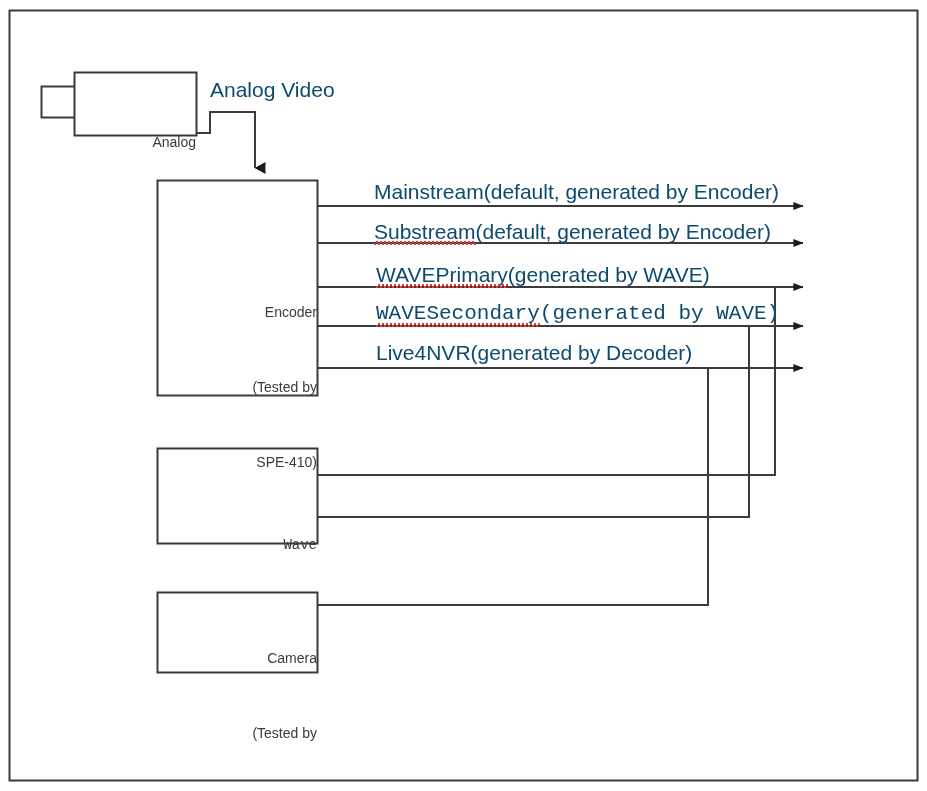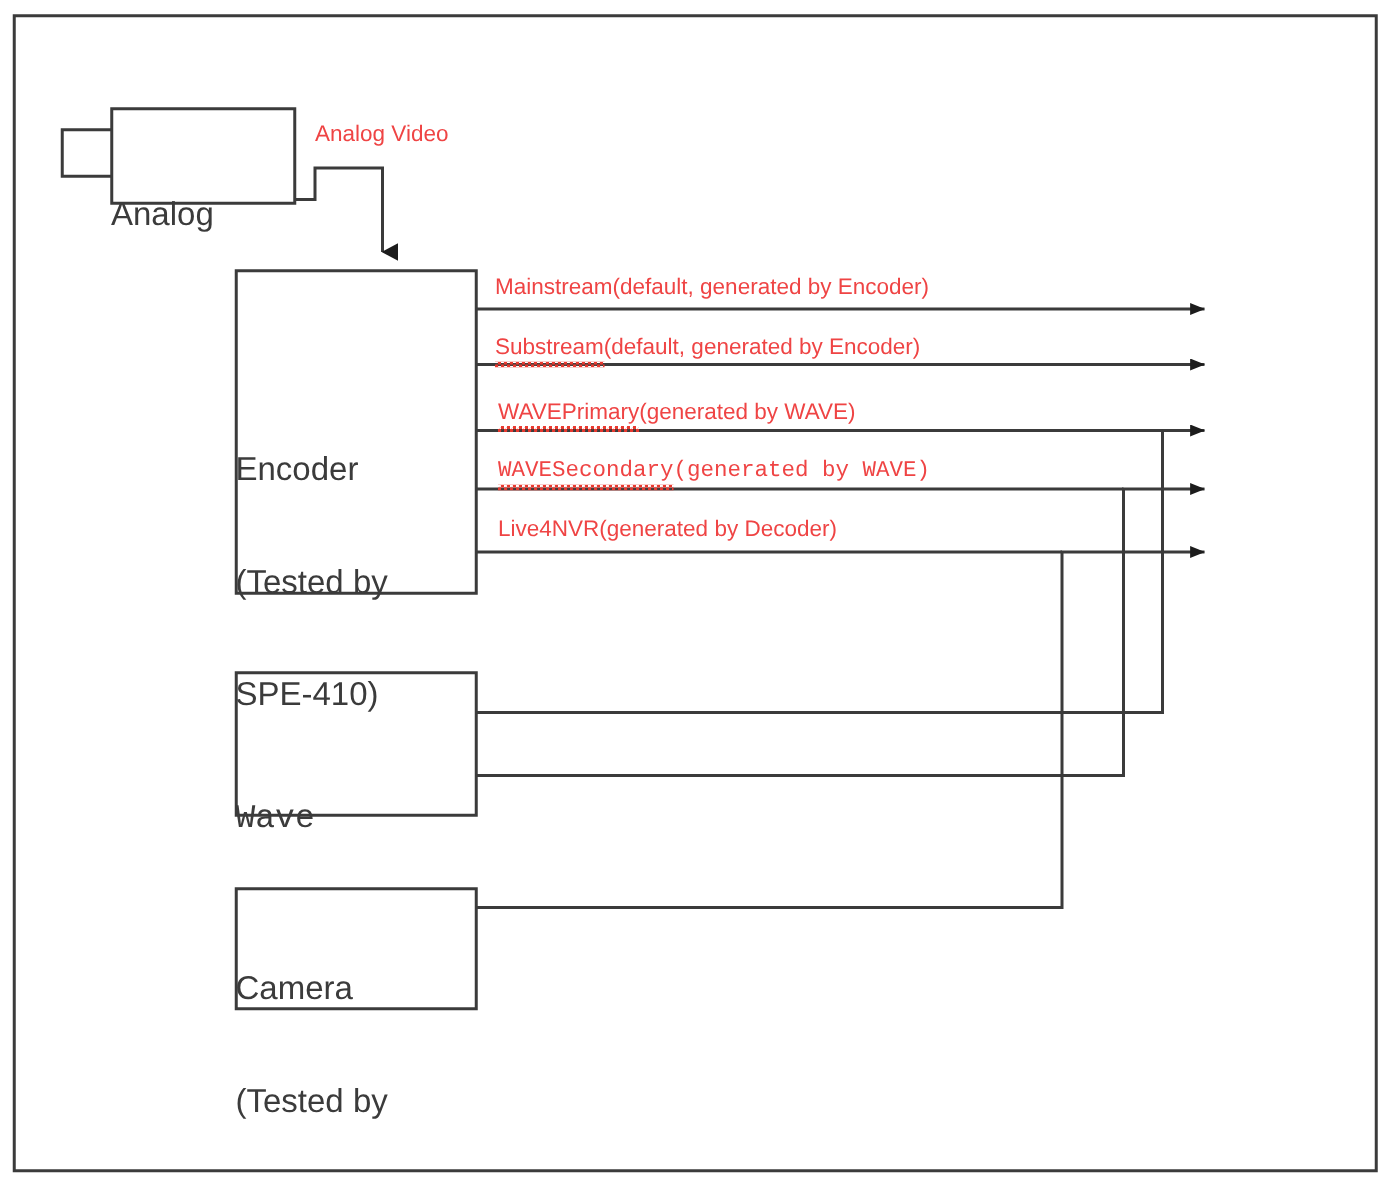--- a/index.html
+++ b/index.html
@@ -19,37 +19,38 @@
   }
   #diagram-svg {
     position: absolute;
     left: 0;
     top: 0;
     width: 927px;
     height: 791px;
   }
   .box-label {
     position: absolute;
-    text-align: left;
+    text-align: right;
     color: #3b3b3b;
-    font-size: 22px;
+    font-size: 14px;
     line-height: 25px;
     white-space: pre;
     pointer-events: none;
   }
   .edge-label {
     position: absolute;
-    color: #ef4444;
-    font-size: 15px;
+    color: #0c4a6e;
+    font-size: 21px;
     line-height: 20px;
     white-space: nowrap;
   }
   .sp {
     position: relative;
     display: inline-block;
+    margin-left: 44px;
   }
   
   .sp.misspelled::after {
     content: "";
     position: absolute;
     left: 0;
     right: 0;
     bottom: -3px;
     height: 4px;
     background-image:

